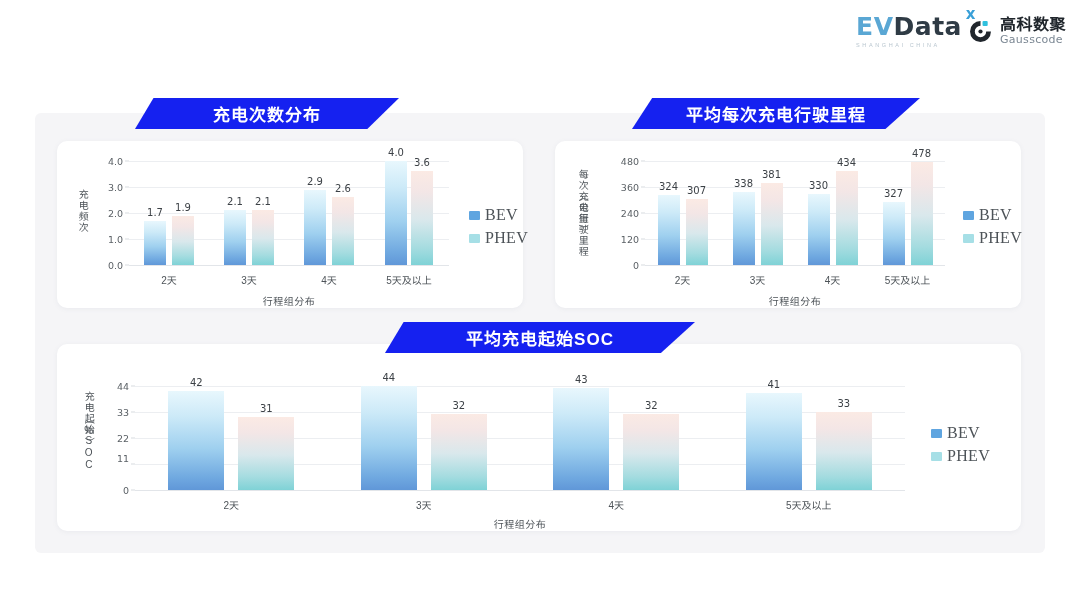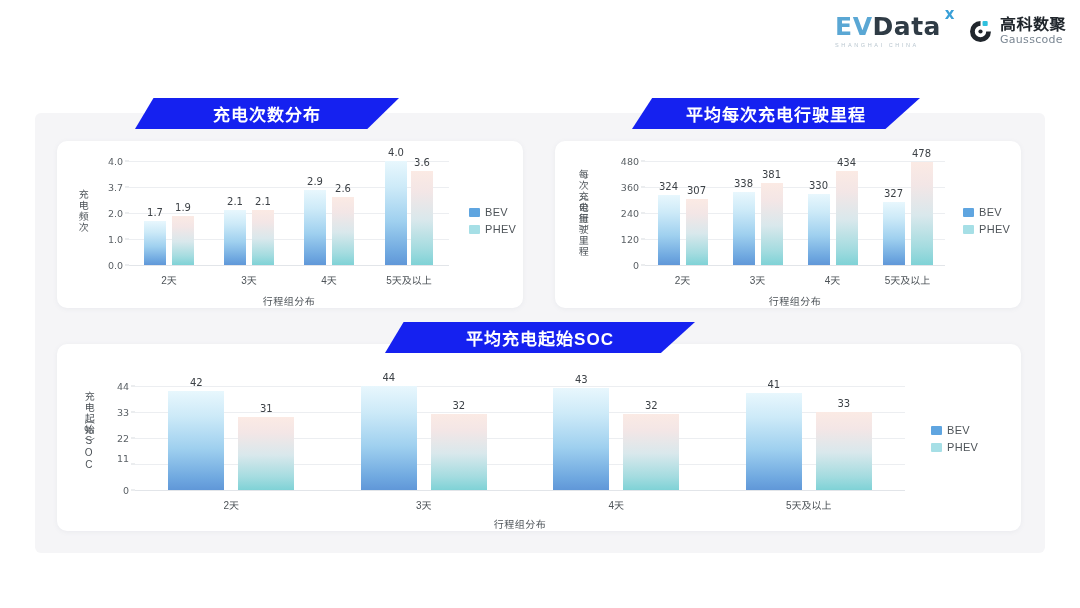--- a/index.html
+++ b/index.html
@@ -8,21 +8,21 @@
     width: 1080px; height: 608px;
     background: #ffffff;
     font-family: "Liberation Sans", "DejaVu Sans", sans-serif;
     overflow: hidden;
   }
   .page { position: relative; width: 1080px; height: 608px; background:#fff; }
 
   
   .header-logos {
     position: absolute; top: 14px; right: 14px;
-    display: flex; align-items: center; gap: 27px;
+    display: flex; align-items: center; gap: 6px;
   }
   .logo-evdata { display: flex; flex-direction: column; align-items: flex-start; }
   .logo-evdata-main {
     position: relative;
     font-size: 25px; font-weight: 700; letter-spacing: .5px;
     color: #5aa7d4;
     font-family: "DejaVu Sans", sans-serif;
     line-height: 1;
   }
   .logo-evdata-main .dark { color: #2f3b45; }
@@ -131,22 +131,22 @@
   }
 
   .legend {
     position: absolute; display: flex; flex-direction: column; gap: 5px;
   }
   .legend-item { display: flex; align-items: center; gap: 5px; }
   .legend-swatch { width: 11px; height: 9px; border-radius: 1px; flex: none; }
   .legend-swatch.bev  { background: #5fa5e0; }
   .legend-swatch.phev { background: #a6dfe6; }
   .legend-label {
-    font-size: 11px; color: #4d5358; letter-spacing: .3px;
-    font-family: Liberation Sans, sans-serif;
+    font-size: 16px; color: #4d5358; letter-spacing: .3px;
+    font-family: Liberation Serif, serif;
   }
 </style>
 </head>
 <body>
 
 <div class="page">
 
   <div class="header-logos">
 
     <div class="logo-evdata">
@@ -184,21 +184,21 @@
       </div>
 
       <div class="plot" style="left:72px; top:20px; width:320px; height:104px;">
         <div class="gridline" style="top:0px;"></div>
         <div class="gridline" style="top:26px;"></div>
         <div class="gridline" style="top:52px;"></div>
         <div class="gridline" style="top:78px;"></div>
         <div class="gridline axis0" style="top:104px;"></div>
 
         <div class="ytick" style="top:0px;">4.0</div>
-        <div class="ytick" style="top:26px;">3.7</div>
+        <div class="ytick" style="top:26px;">3.0</div>
         <div class="ytick" style="top:52px;">2.0</div>
         <div class="ytick" style="top:78px;">1.0</div>
         <div class="ytick" style="top:104px;">0.0</div>
         <div class="ytick-mark" style="top:0px;"></div>
         <div class="ytick-mark" style="top:26px;"></div>
         <div class="ytick-mark" style="top:52px;"></div>
         <div class="ytick-mark" style="top:78px;"></div>
         <div class="ytick-mark" style="top:104px;"></div>
 
         <div class="groups">

